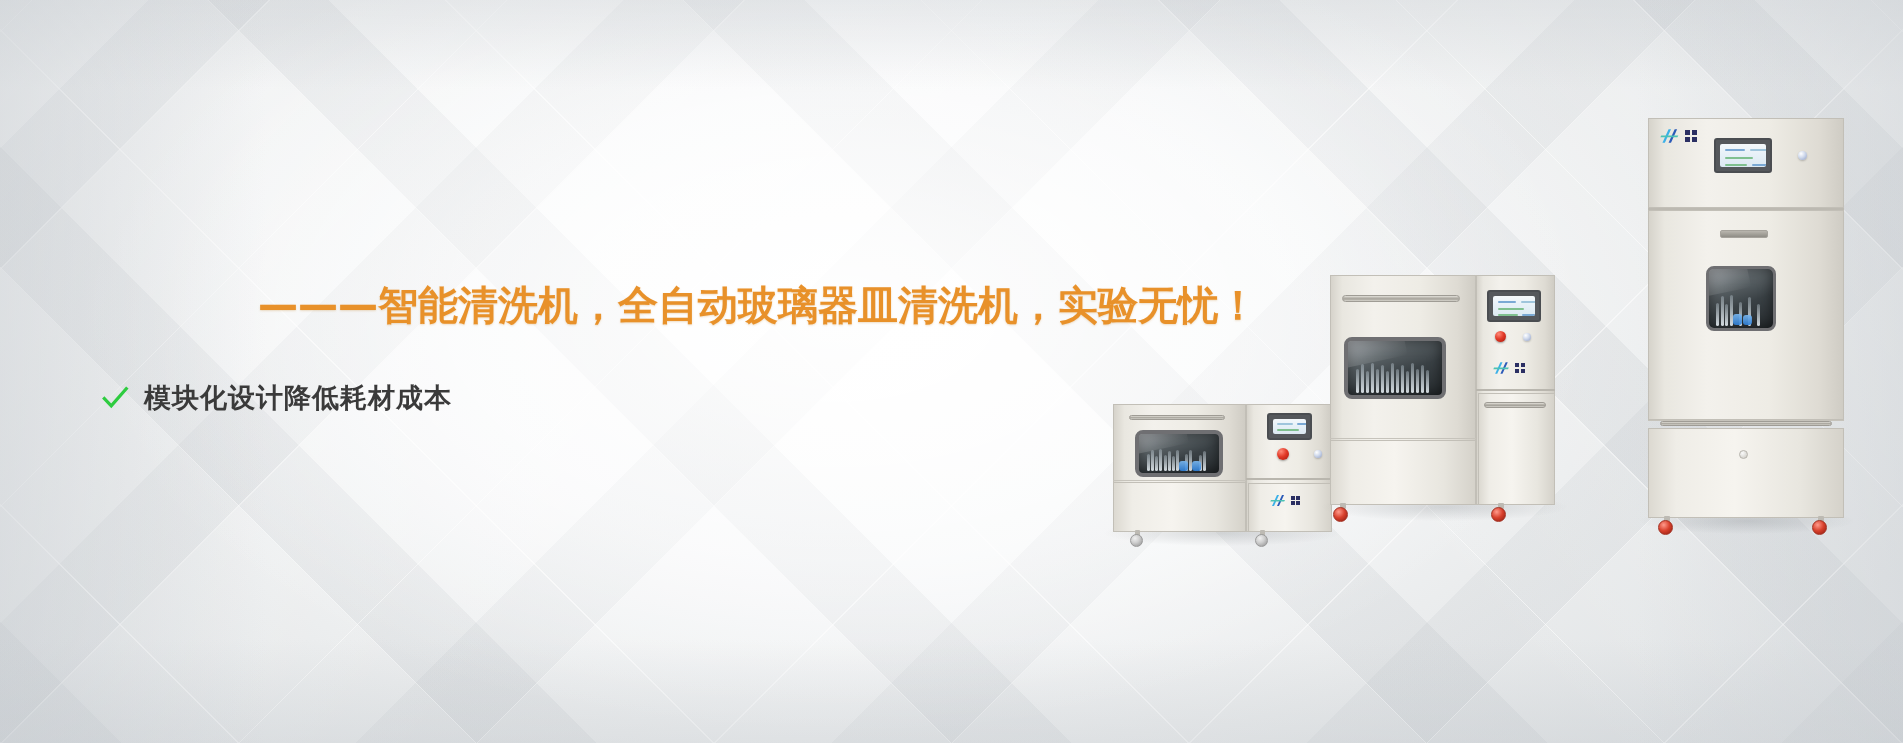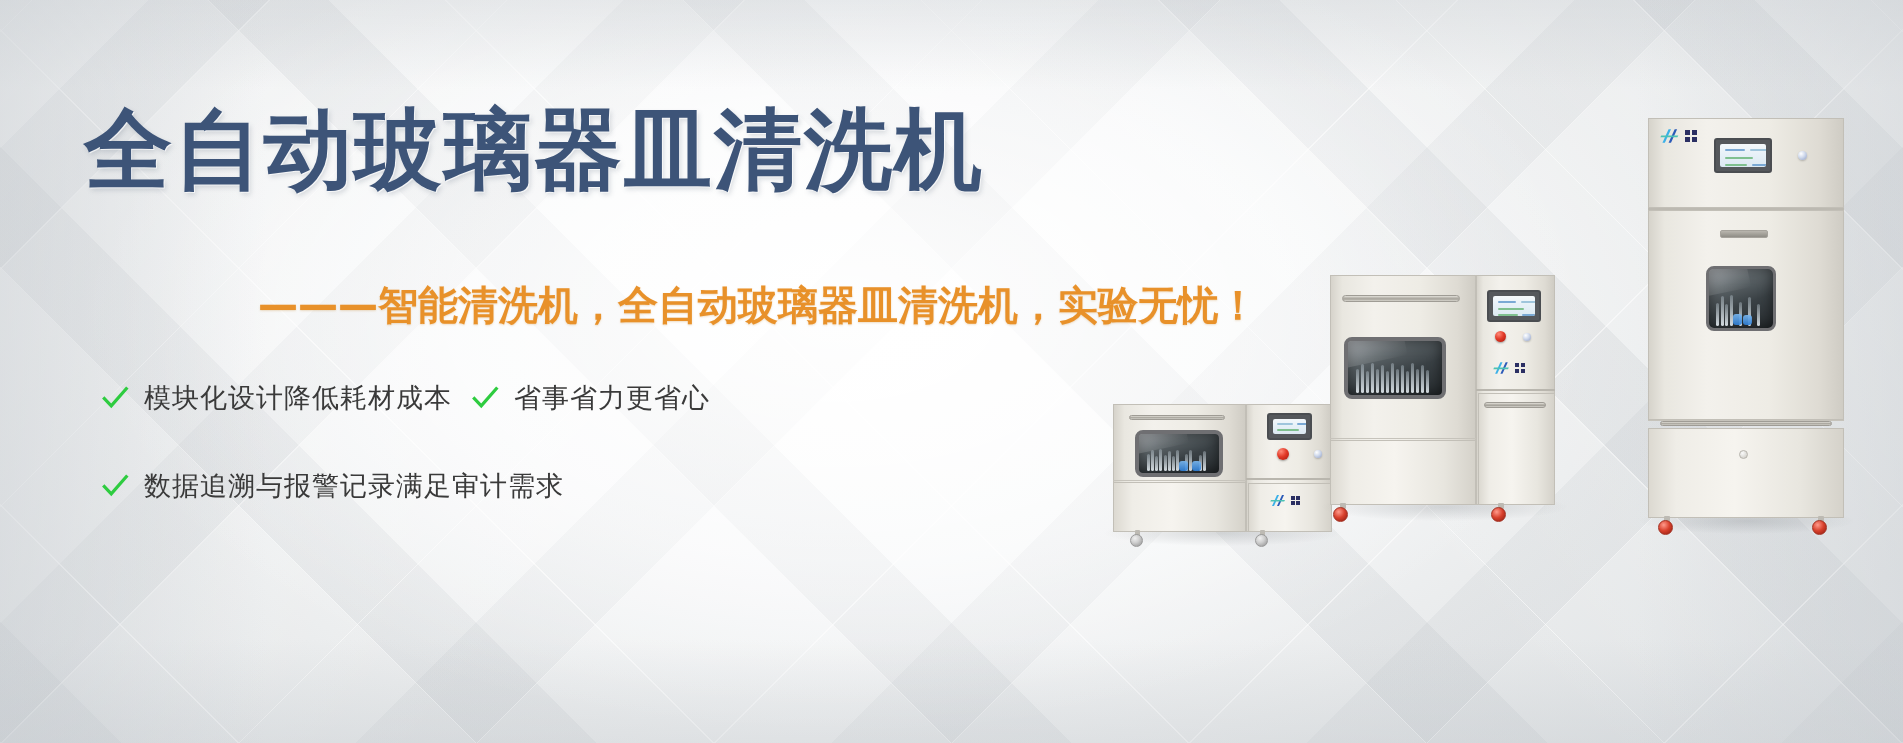--- a/index.html
+++ b/index.html
@@ -52,21 +52,21 @@
     position:absolute;left:258px;top:278px;
     font-size:40px;font-weight:700;color:#e8912a;
     letter-spacing:0px;white-space:nowrap;
     font-family:"DejaVu Sans","Liberation Sans",sans-serif;
     text-shadow:0 1px 2px rgba(200,130,40,0.25);
   }
   .features{
     position:absolute;left:100px;top:380px;
     width:830px;
   }
-  .feat-row{display:flex;align-items:center;margin-bottom:52px;}
+  .feat-row{display:flex;align-items:center;margin-bottom:52px;font-weight:bold;}
   .feat{display:flex;align-items:center;}
   .feat.col1{width:370px;}
   .feat.col2{width:440px;}
   .check{
     width:30px;height:30px;margin-right:14px;flex:none;
     display:block;
   }
   .feat-label{
     font-size:27px;color:#3a3a3a;letter-spacing:1px;
     font-family:"DejaVu Sans","Liberation Sans",sans-serif;
@@ -355,46 +355,33 @@
       <div class="caster-leg" style="left:16px;top:398px;width:6px;height:6px;"></div>
       <div class="caster red" style="left:10px;top:402px;width:15px;height:15px;"></div>
       <div class="caster-leg" style="left:170px;top:398px;width:6px;height:6px;"></div>
       <div class="caster red" style="left:164px;top:402px;width:15px;height:15px;"></div>
     </div>
 
   </div>
 
   <div class="content">
 
-    <div class="title">全自动玻璃器皿清洗机</div>
 
     <div class="subtitle">———智能清洗机，全自动玻璃器皿清洗机，实验无忧！</div>
 
     <div class="features">
 
       <div class="feat-row">
         <div class="feat col1">
           <svg class="check" viewBox="0 0 24 24">
             <path d="M3.5 12.4 L9 18.2 L21 4.6" fill="none" stroke="#2ecc40" stroke-width="2.6" stroke-linecap="square" stroke-linejoin="miter"></path>
           </svg>
           <span class="feat-label">模块化设计降低耗材成本</span>
         </div>
-        <div class="feat col2">
-          <svg class="check" viewBox="0 0 24 24">
-            <path d="M3.5 12.4 L9 18.2 L21 4.6" fill="none" stroke="#2ecc40" stroke-width="2.6" stroke-linecap="square" stroke-linejoin="miter"></path>
-          </svg>
-          <span class="feat-label">省事省力更省心</span>
-        </div>
       </div>
 
       <div class="feat-row">
-        <div class="feat col2">
-          <svg class="check" viewBox="0 0 24 24">
-            <path d="M3.5 12.4 L9 18.2 L21 4.6" fill="none" stroke="#2ecc40" stroke-width="2.6" stroke-linecap="square" stroke-linejoin="miter"></path>
-          </svg>
-          <span class="feat-label">数据追溯与报警记录满足审计需求</span>
-        </div>
       </div>
 
     </div>
   </div>
 
 </div>
 
 </body></html>

